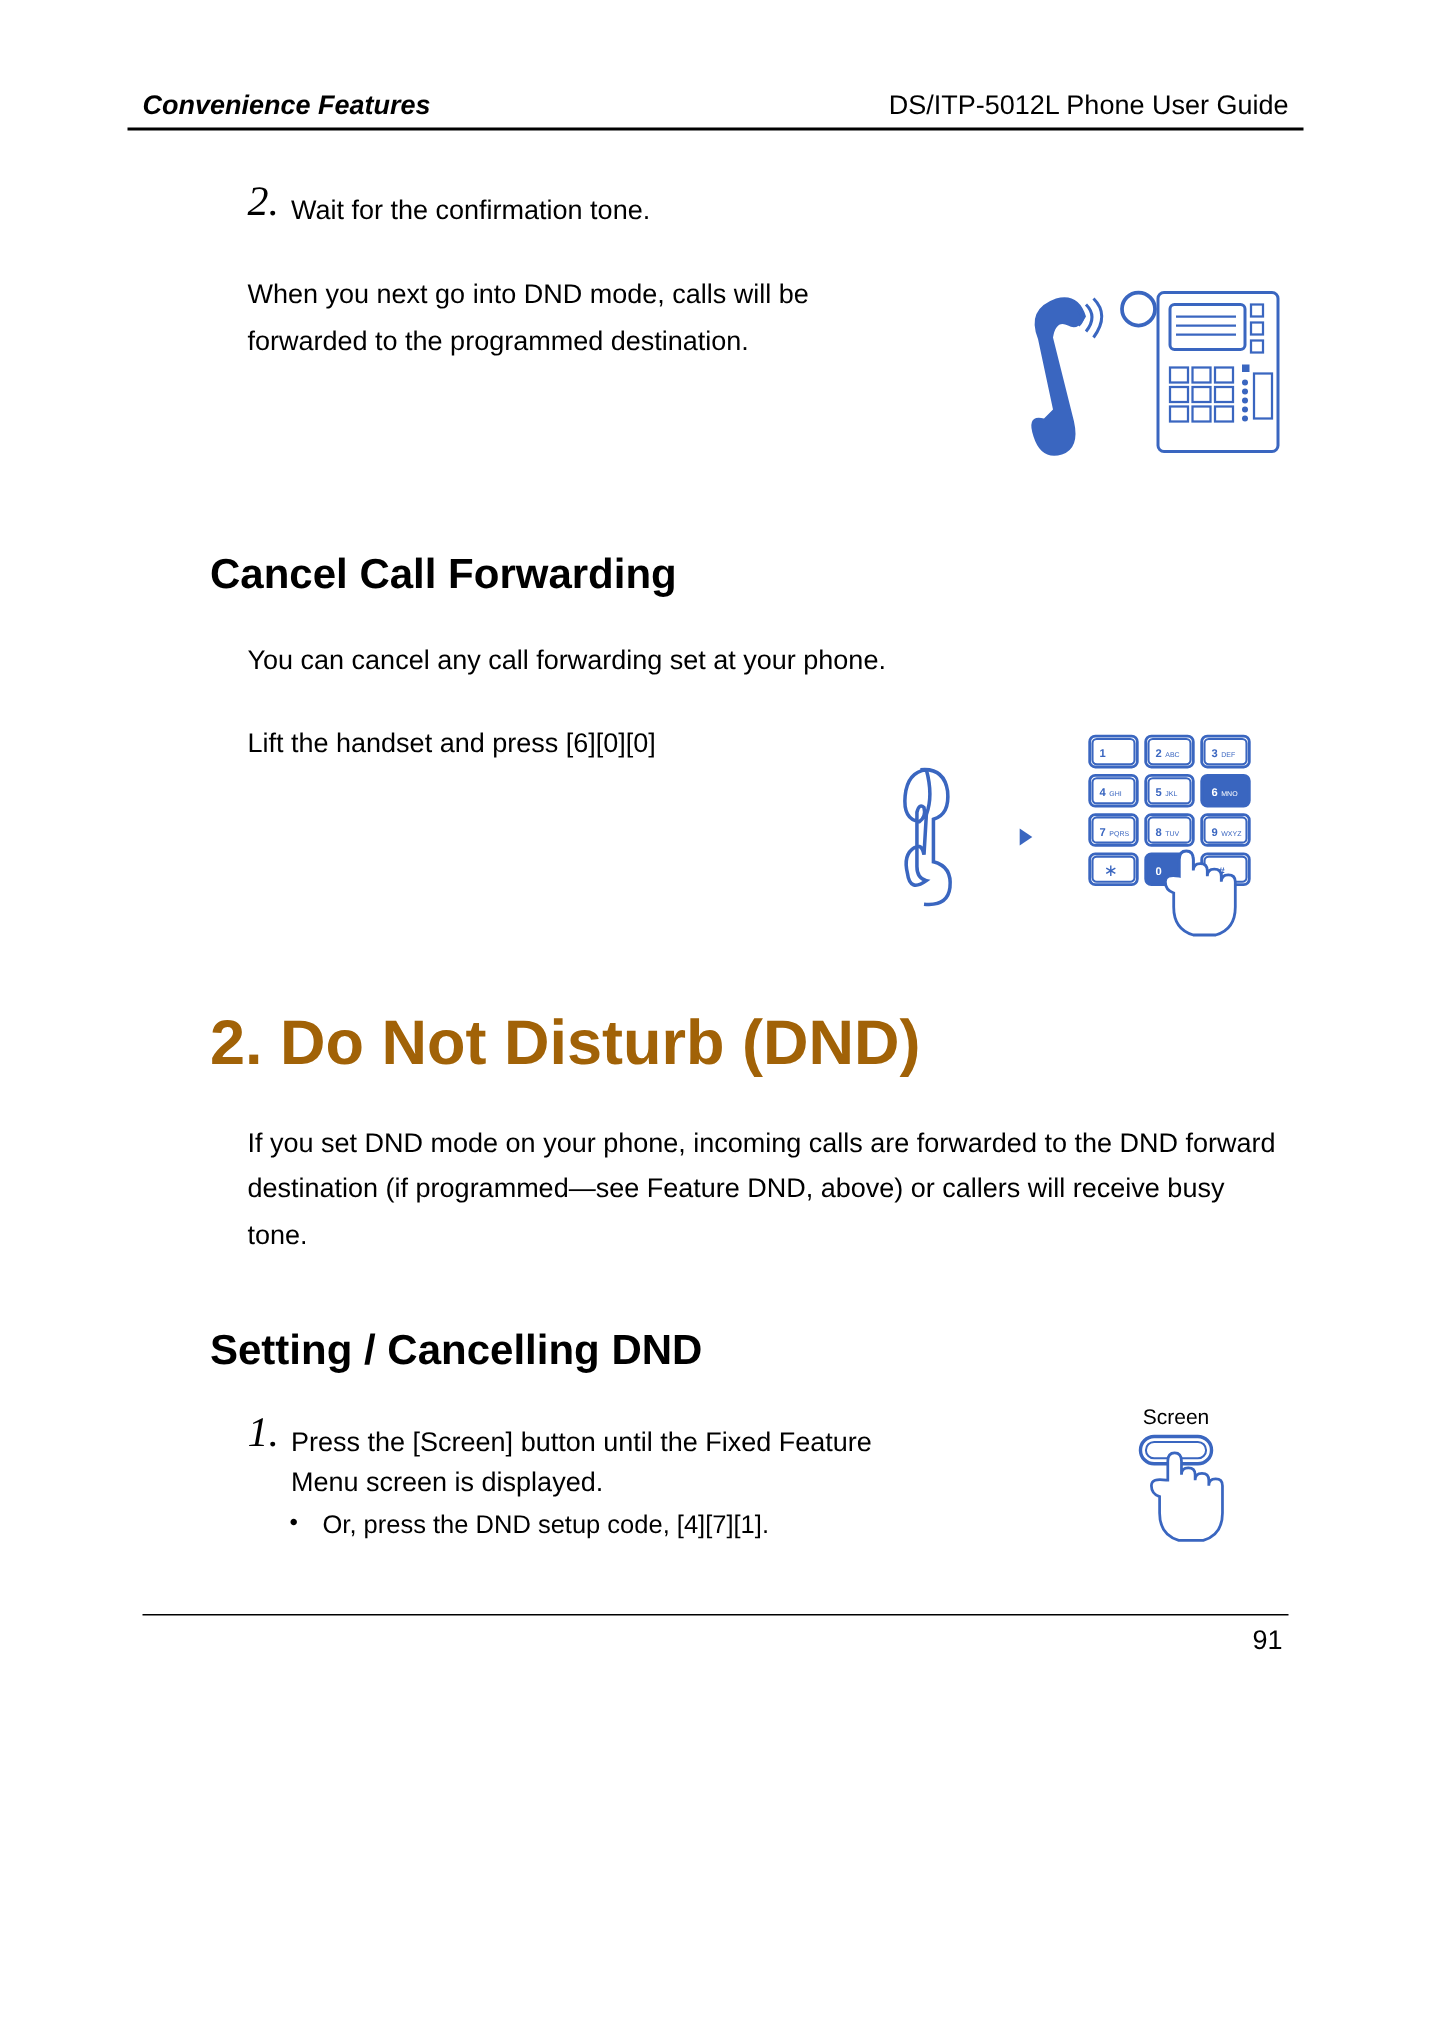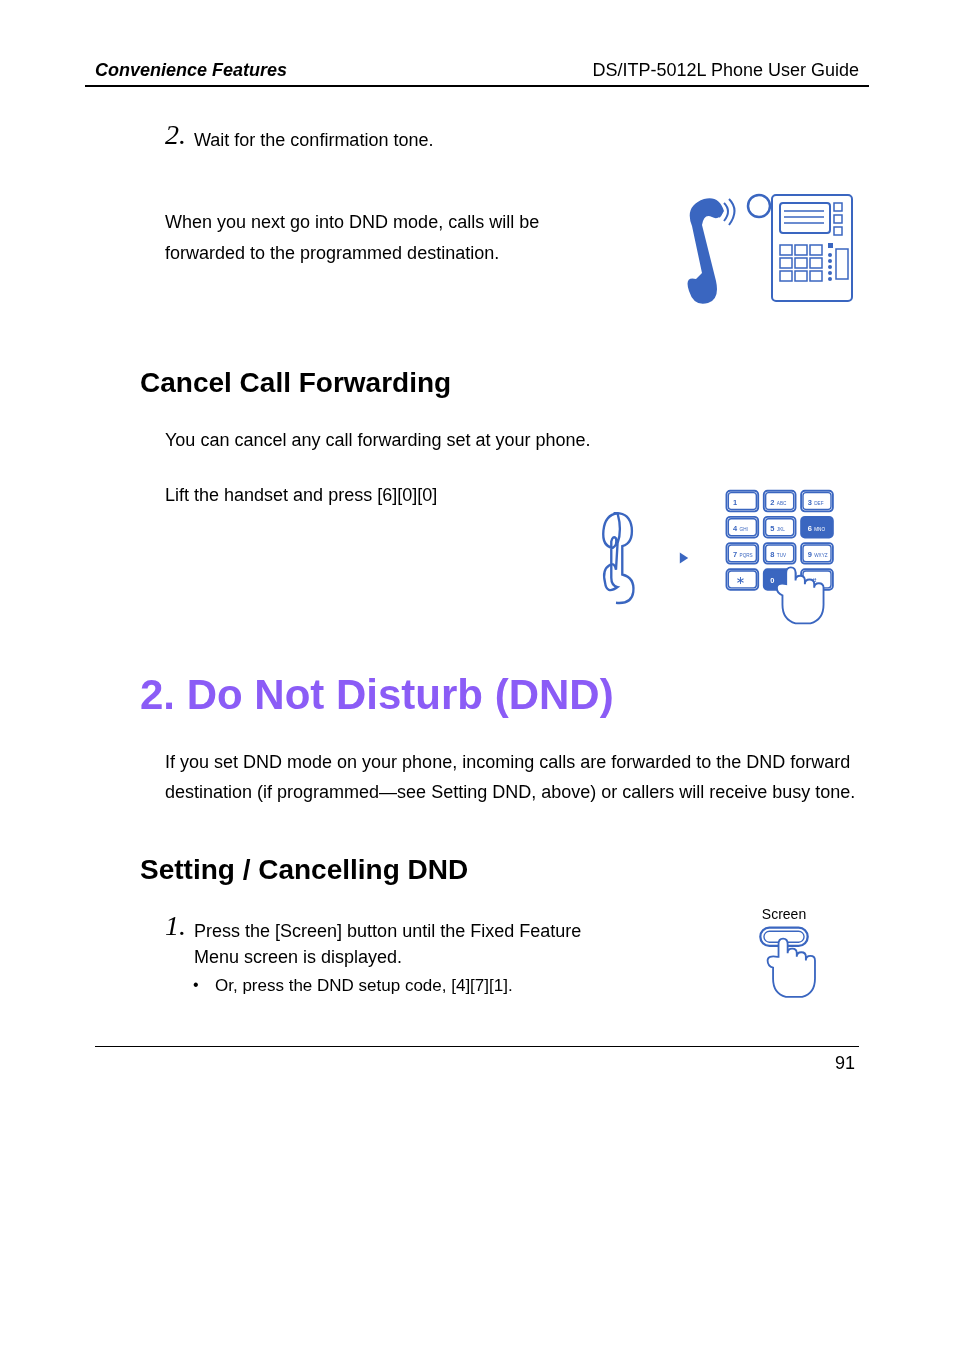--- a/index.html
+++ b/index.html
@@ -20,21 +20,21 @@
       padding: 0 10px;
     }
     .header-left { font-style: italic; font-weight: bold; }
     .header-rule { border: none; border-top: 2px solid #000; margin-bottom: 34px; }
     .content-block { margin-left: 80px; margin-right: 10px; }
     .step-row { display: flex; column-gap: 8px; }
     .step-num { font-family: Georgia, 'Times New Roman', serif; font-style: italic; font-size: 28px; line-height: 1; }
     .step-text { font-size: 18px; line-height: 1.45; padding-top: 6px; }
     .two-col { display: flex; justify-content: space-between; align-items: flex-start; margin-top: 28px; }
     .body-text { font-size: 18px; line-height: 1.7; }
-    .h2blue { font-family: 'Trebuchet MS','Comic Sans MS',Verdana,sans-serif; color: #8b5cf6; font-weight: bold; font-size: 42px; margin: 40px 0 28px 0; padding-left: 55px; }
+    .h2blue { font-family: 'Trebuchet MS','Comic Sans MS',Verdana,sans-serif; color: #a16207; font-weight: bold; font-size: 42px; margin: 40px 0 28px 0; padding-left: 55px; }
     .h3black { font-family: Arial, sans-serif; font-weight: bold; font-size: 28px; margin: 46px 0 26px 0; padding-left: 55px; }
     .bullet-row { display:flex; margin-left: 28px; margin-top:6px; }
     .bullet-dot { width: 22px; }
     .bullet-txt { font-size: 17px; }
     .footer-rule { border: none; border-top: 1.5px solid #000; margin: 40px 10px 6px 10px; }
     .page-num { text-align: right; font-size: 18px; padding-right: 14px; }
     
     .illus-phone-console { width: 195px; height: 140px; }
     .illus-handset-keypad { width: 265px; height: 145px; margin-top: 6px; display:flex; align-items:center; justify-content:space-between; }
     .illus-screen-btn { width: 90px; height: 100px; display:flex; flex-direction:column; align-items:center; margin-right: 30px; margin-top: -6px; }
@@ -51,21 +51,21 @@
     <span>DS/ITP-5012L Phone User Guide</span>
   </div>
   <hr class="header-rule">
 
   <div class="content-block">
     <div class="step-row">
       <div class="step-num">2.</div>
       <div class="step-text">Wait for the confirmation tone.</div>
     </div>
     <div class="two-col">
-      <div class="body-text" style="max-width:430px;margin-top:26px;">When you next go into DND mode, calls will be forwarded to the programmed destination.</div>
+      <div class="body-text" style="max-width:430px;">When you next go into DND mode, calls will be forwarded to the programmed destination.</div>
       <div class="illus-phone-console">
         <svg viewBox="0 0 195 140" width="195" height="140">
 
           <path d="M28 45 Q20 25 40 18 Q55 14 60 30 Q55 40 48 36 Q40 32 38 44 L52 100 Q56 118 44 122 Q30 126 25 110 Q20 95 32 98 L38 92 Z" fill="#3a66c0"></path>
 
           <path d="M55 26 q5 5 0 10" fill="none" stroke="#3a66c0" stroke-width="2"></path>
           <path d="M60 22 q8 8 0 18" fill="none" stroke="#3a66c0" stroke-width="2"></path>
           <path d="M65 18 q11 11 0 26" fill="none" stroke="#3a66c0" stroke-width="2"></path>
 
           <circle cx="95" cy="25" r="11" fill="none" stroke="#3a66c0" stroke-width="2.5"></circle>
@@ -175,21 +175,21 @@
             <path d="M72 108 l0 -12 q0 -6 5 -6 q5 0 5 6 l0 8 q0 -5 5 -5 q5 0 5 5 l0 4 q0 -5 5 -5 q5 0 5 5 l0 4 q0 -5 5 -5 q5 0 5 5 l0 18 q0 16 -14 20 l-16 0 q-14 -4 -14 -20 l0 -10 q-6 -2 -6 -8 q0 -6 10 -4 Z"></path>
           </g>
         </svg>
       </div>
     </div>
   </div>
 
   <h1 class="h2blue">2. Do Not Disturb (DND)</h1>
   <div class="content-block">
     <div class="body-text">
-      <span>If you set DND mode on your phone, incoming calls are forwarded to the DND forward destination (if programmed—see </span><span class="bold">Setting DND</span><span>, above) or callers will receive busy tone.</span>
+      <span>If you set DND mode on your phone, incoming calls are forwarded to the DND forward destination (if programmed—see </span><span class="bold">Feature DND</span><span>, above) or callers will receive busy tone.</span>
     </div>
   </div>
 
   <h2 class="h3black">Setting / Cancelling DND</h2>
   <div class="content-block">
     <div class="two-col" style="margin-top:0;">
       <div style="max-width:430px;">
         <div class="step-row">
           <div class="step-num">1.</div>
           <div class="step-text">

